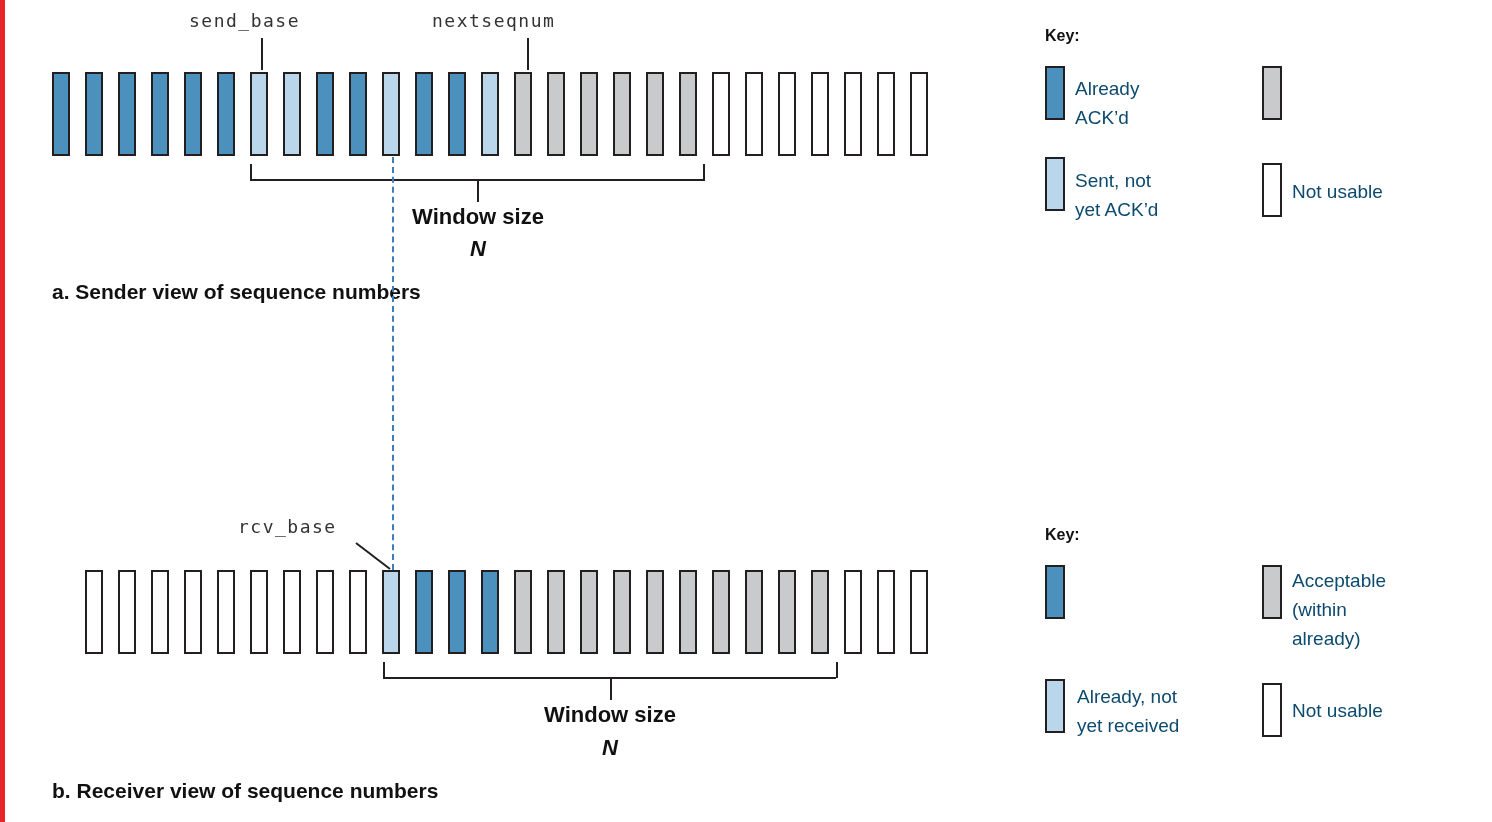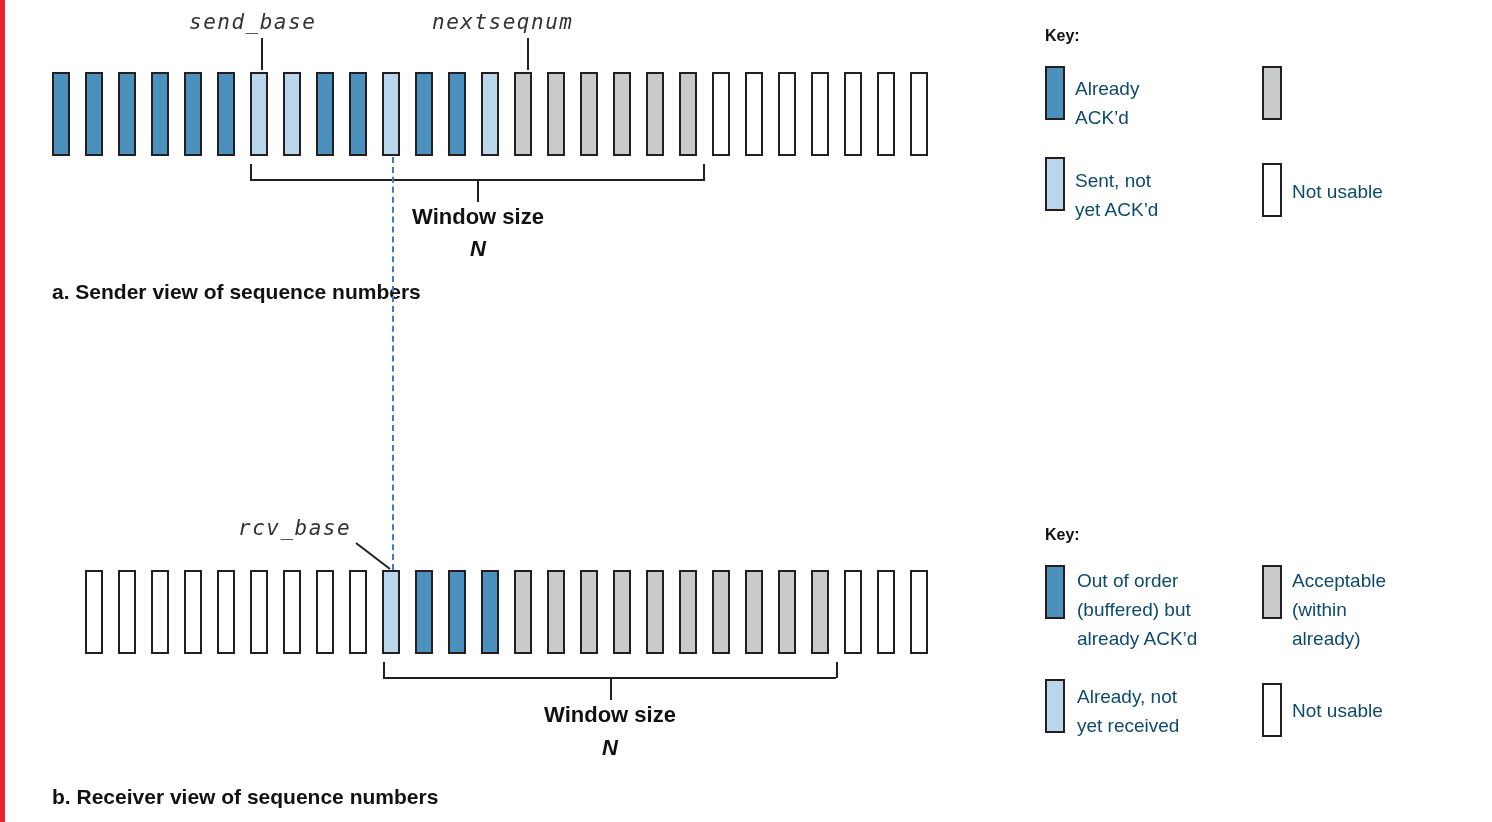--- a/index.html
+++ b/index.html
@@ -9,25 +9,24 @@
     width: 1492px;
     height: 822px;
     background: #ffffff;
     overflow: hidden;
     font-family: "Liberation Sans", sans-serif;
     color: #1c1c1c;
   }
   .abs { position: absolute; }
   .mono {
     font-family: "DejaVu Sans Mono", "Liberation Mono", monospace;
-    font-size: 21px;
+    font-size: 18px;
     letter-spacing: 1.5px;
     color: #333333;
     white-space: nowrap;
-    font-style: italic;
   }
   .boxrow { display: flex; gap: 15px; }
   .seqbox {
     width: 18px;
     height: 84px;
     border: 2px solid #231f20;
     background: #ffffff;
     flex: 0 0 auto;
   }
   .thin-v { width: 0; border-left: 2px solid #231f20; }
@@ -130,43 +129,40 @@
     </div>
 
   <div class="abs thin-v" style="left:383px; top:662px; height:16px;"></div>
   <div class="abs thin-v" style="left:836px; top:662px; height:16px;"></div>
   <div class="abs thin-h" style="left:383px; top:677px; width:453px;"></div>
   <div class="abs thin-v" style="left:610px; top:678px; height:22px;"></div>
 
   <div class="abs winlabel" style="left:505px; top:702px;">Window size</div>
   <div class="abs win-n" style="left:505px; top:735px;">N</div>
 
-  <div class="abs caption" style="left:52px; top:779px;margin-top:6px;">b. Receiver view of sequence numbers</div>
+  <div class="abs caption" style="left:52px; top:779px;">b. Receiver view of sequence numbers</div>
 
   <div class="abs keytitle" style="left:1045px; top:27px;">Key:</div>
 
   <div class="abs swatch" style="left: 1045px; top: 66px; background: rgb(76, 144, 189);"></div>
   <div class="abs keylabel" style="left:1075px; top:74px;">Already
 ACK’d</div>
 
   <div class="abs swatch" style="left: 1262px; top: 66px; background: rgb(201, 202, 203);"></div>
 
   <div class="abs swatch" style="left: 1045px; top: 157px; background: rgb(186, 214, 234);"></div>
   <div class="abs keylabel" style="left:1075px; top:166px;">Sent, not
 yet ACK’d</div>
 
   <div class="abs swatch" style="left: 1262px; top: 163px; background: rgb(255, 255, 255);"></div>
   <div class="abs keylabel" style="left:1292px; top:177px;">Not usable</div>
 
   <div class="abs keytitle" style="left:1045px; top:526px;">Key:</div>
 
   <div class="abs swatch" style="left: 1045px; top: 565px; background: rgb(76, 144, 189);"></div>
-  <div class="abs keylabel" style="left:1077px; top:566px;">Out of order
-(buffered) but
-already ACK’d</div>
 
   <div class="abs swatch" style="left: 1262px; top: 565px; background: rgb(201, 202, 203);"></div>
   <div class="abs keylabel" style="left:1292px; top:566px;">Acceptable
 (within
 already)</div>
 
   <div class="abs swatch" style="left: 1045px; top: 679px; background: rgb(186, 214, 234);"></div>
   <div class="abs keylabel" style="left:1077px; top:682px;">Already, not
 yet received</div>
 

